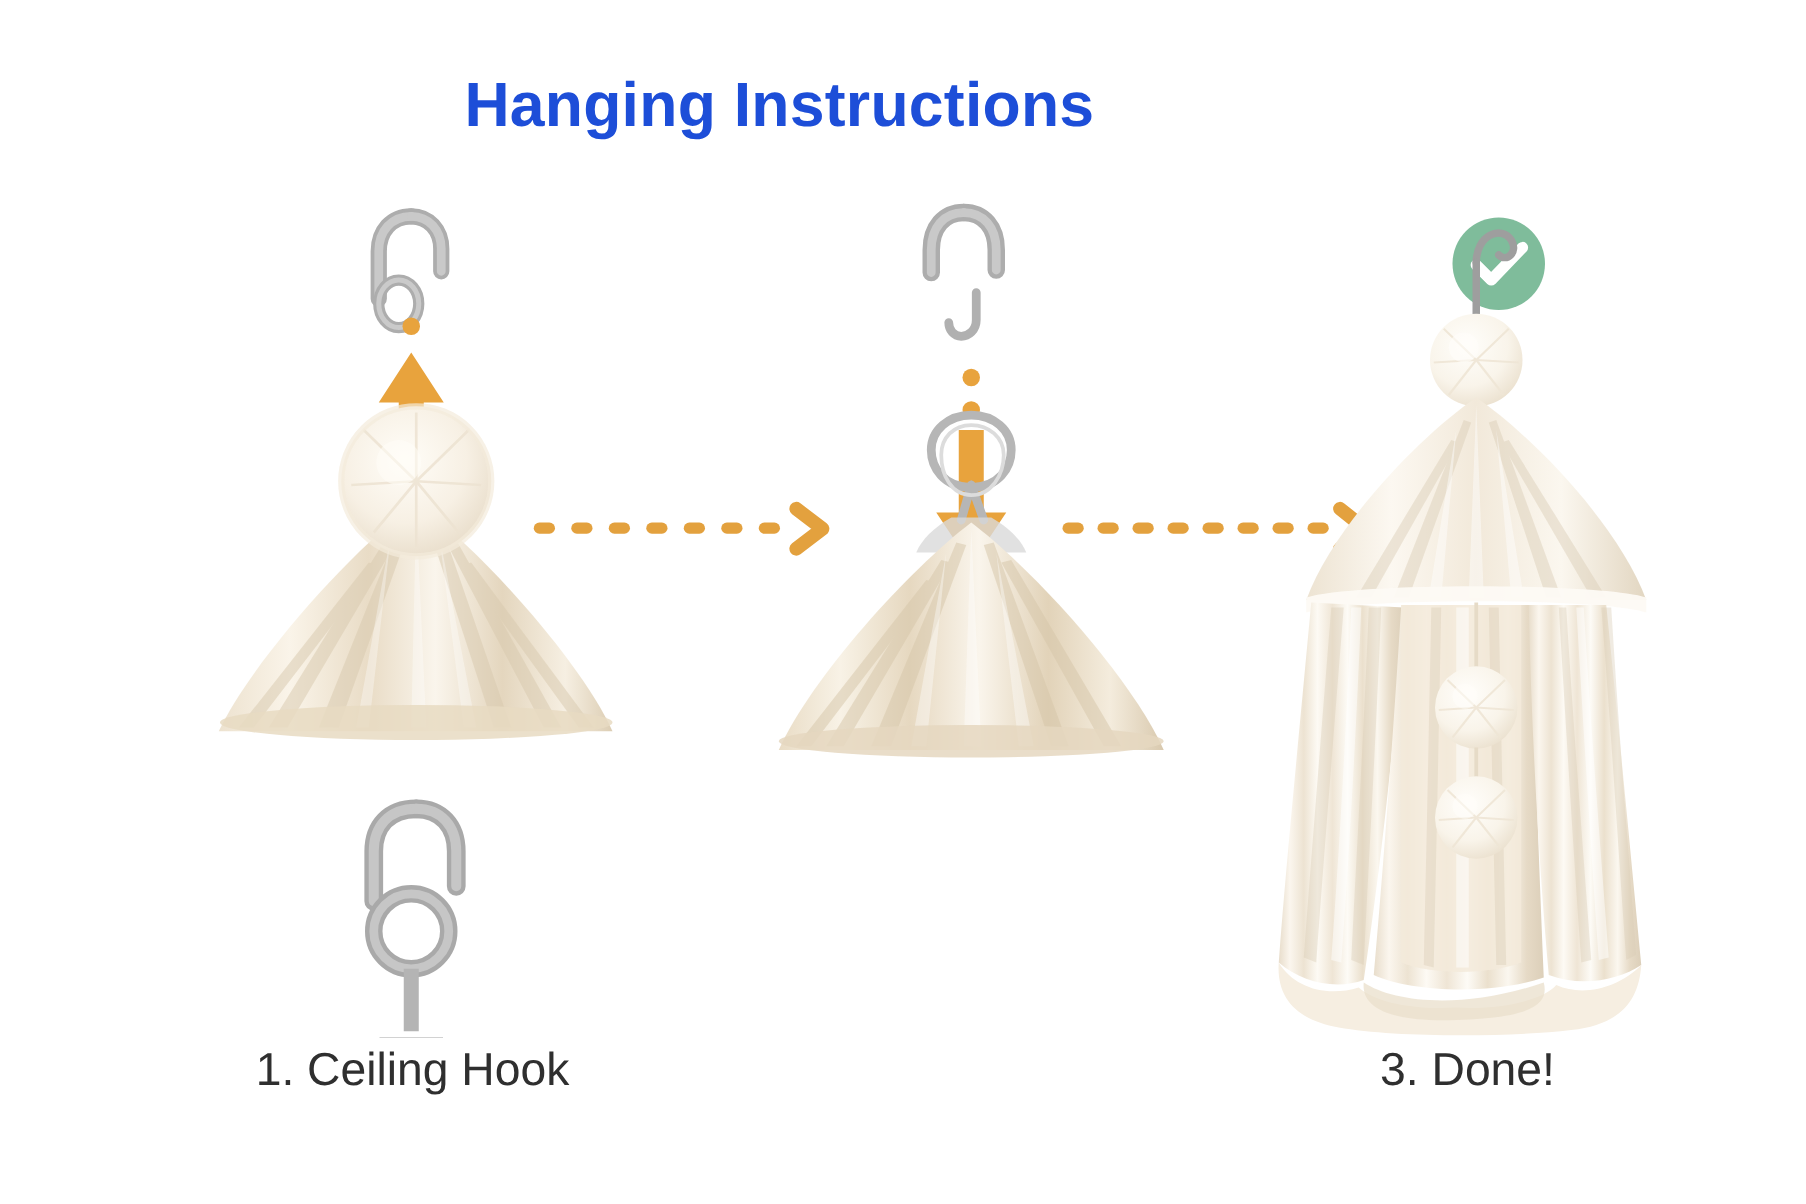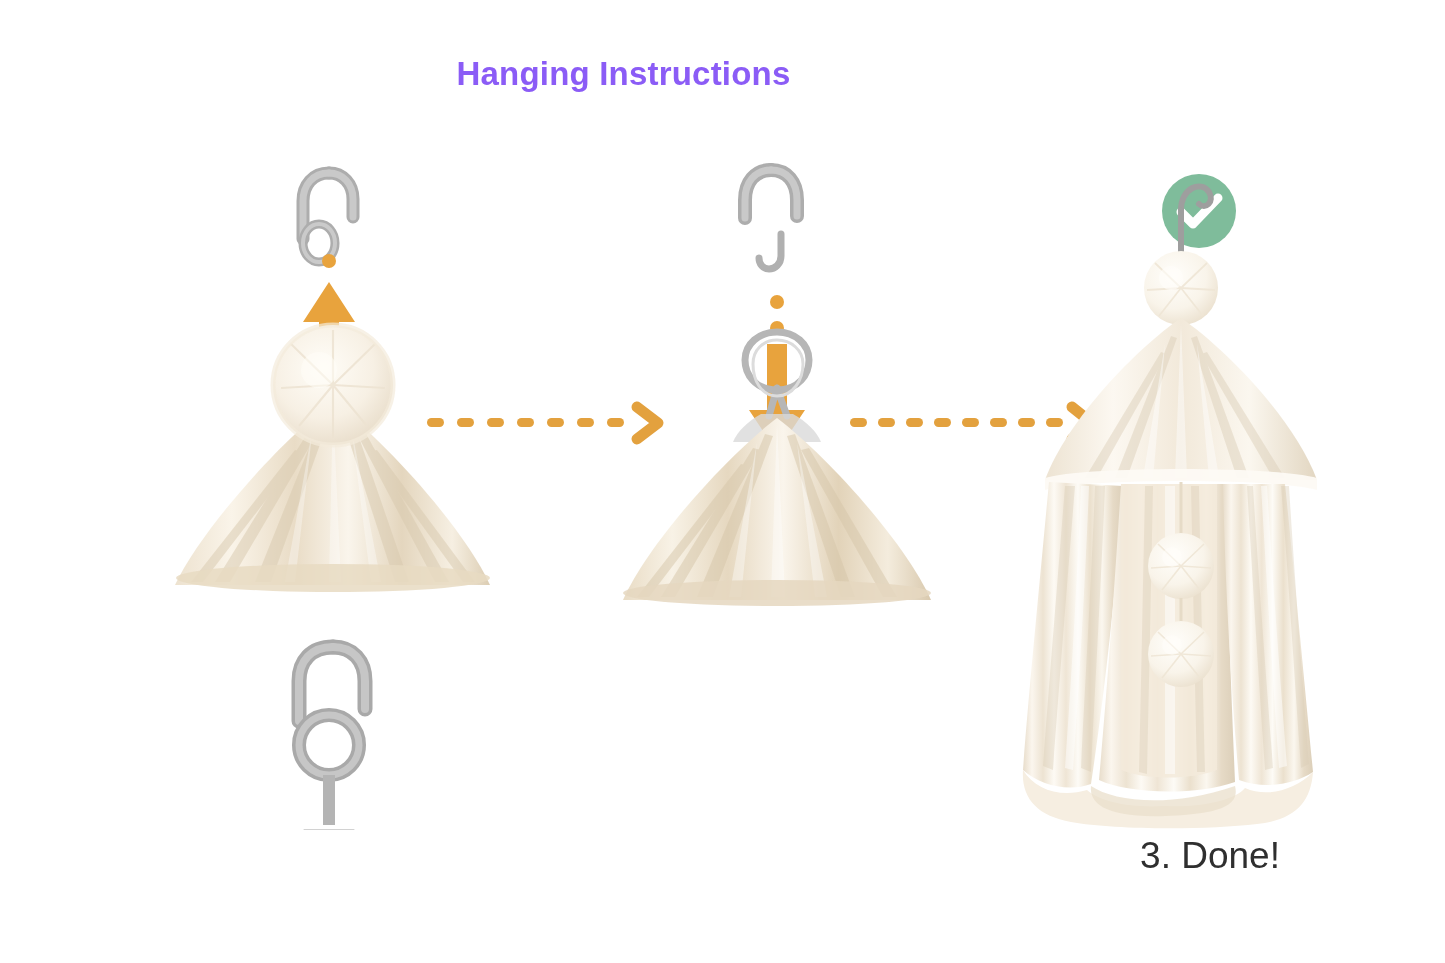--- a/index.html
+++ b/index.html
@@ -20,23 +20,23 @@
     width: 1445px;
     height: 963px;
     background: #ffffff;
   }
   .title {
     position: absolute;
     top: 55px;
     left: 0;
     width: 1247px;
     text-align: center;
-    font-size: 33px;
+    font-size: 50px;
     font-weight: bold;
-    color: #8b5cf6;
+    color: #1d4ed8;
     letter-spacing: 0.2px;
   }
   .step {
     position: absolute;
     top: 130px;
     height: 700px;
   }
   .step-1 { left: 95px;  width: 470px; }
   .step-2 { left: 565px; width: 430px; }
   .step-3 { left: 995px; width: 430px; }
@@ -44,21 +44,21 @@
   .step-label {
     position: absolute;
     top: 835px;
     text-align: center;
     font-size: 37px;
     color: #2f2f2f;
     font-weight: 400;
   }
   .label-1 { left: 95px;  width: 470px; }
   .label-2 { left: 565px; width: 430px; }
-  .label-3 { left: 995px; width: 430px; }
+  .label-3 { left: 959px; width: 430px; }
 
   .art {
     position: absolute;
     top: 0;
     left: 0;
   }
   .connector {
     position: absolute;
     top: 398px;
     height: 50px;
@@ -372,15 +372,16 @@
             <line x1="186" y1="524" x2="216" y2="526"></line>
             <line x1="186" y1="524" x2="167" y2="548"></line>
             <line x1="186" y1="524" x2="205" y2="548"></line>
           </g>
           <circle cx="177" cy="515" r="10" fill="#FFFEFA" opacity="0.55"></circle>
         </g>
       </g>
     </svg>
   </div>
 
+  <div class="step-label label-1">1. Ceiling Hook</div>
   <div class="step-label label-3">3. Done!</div>
 
 </div>
 
 </body></html>

